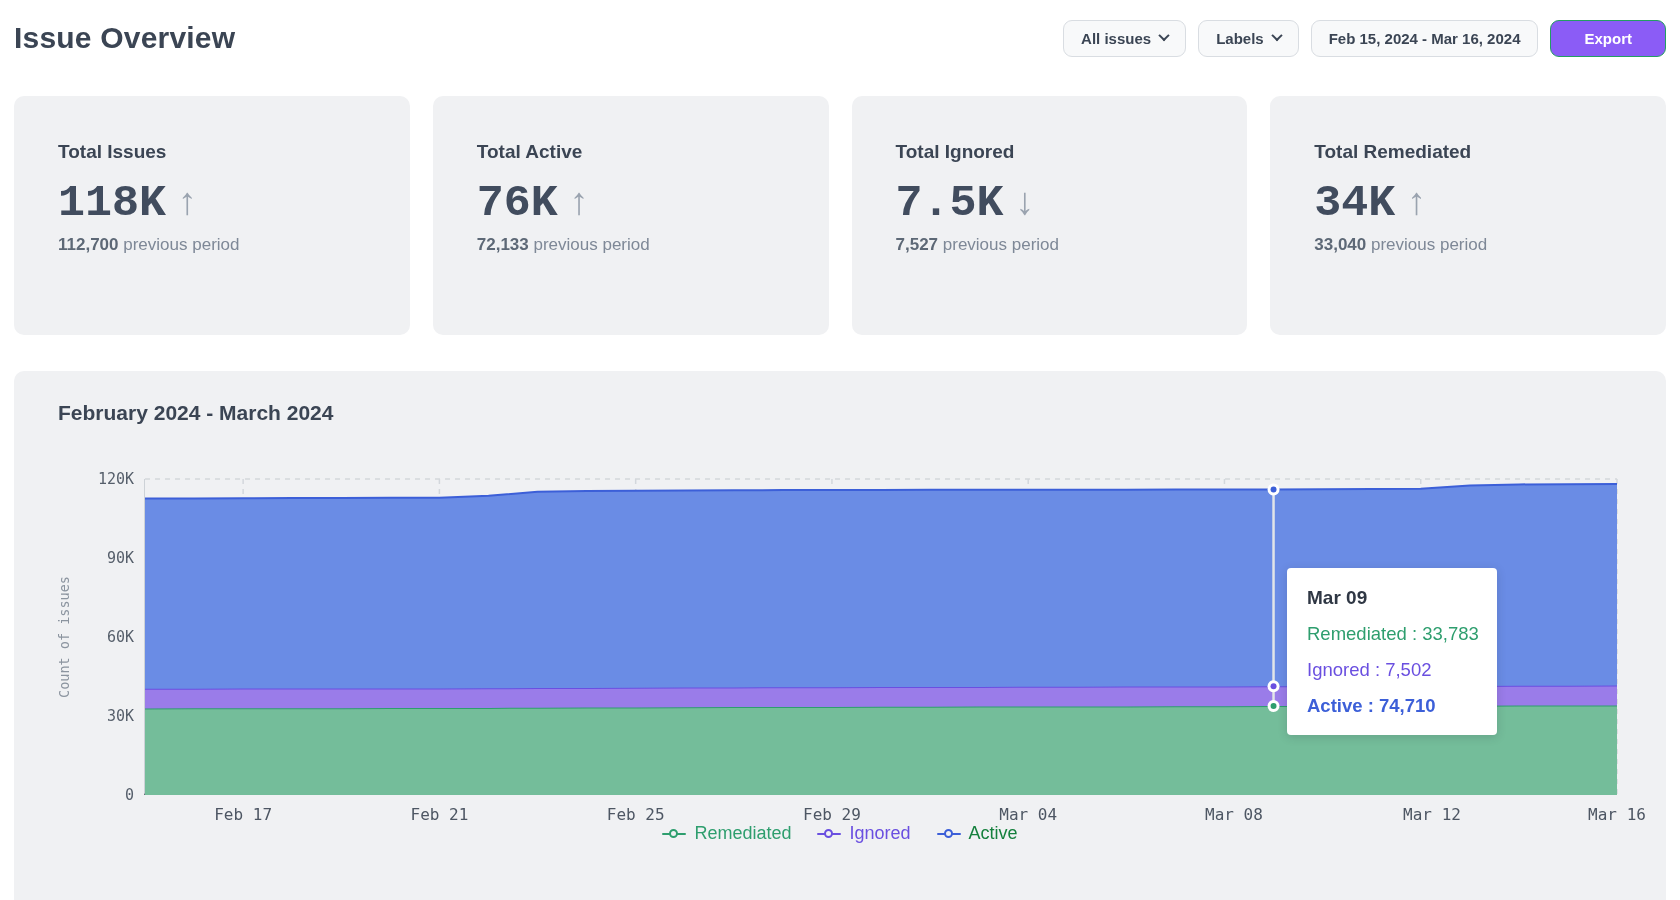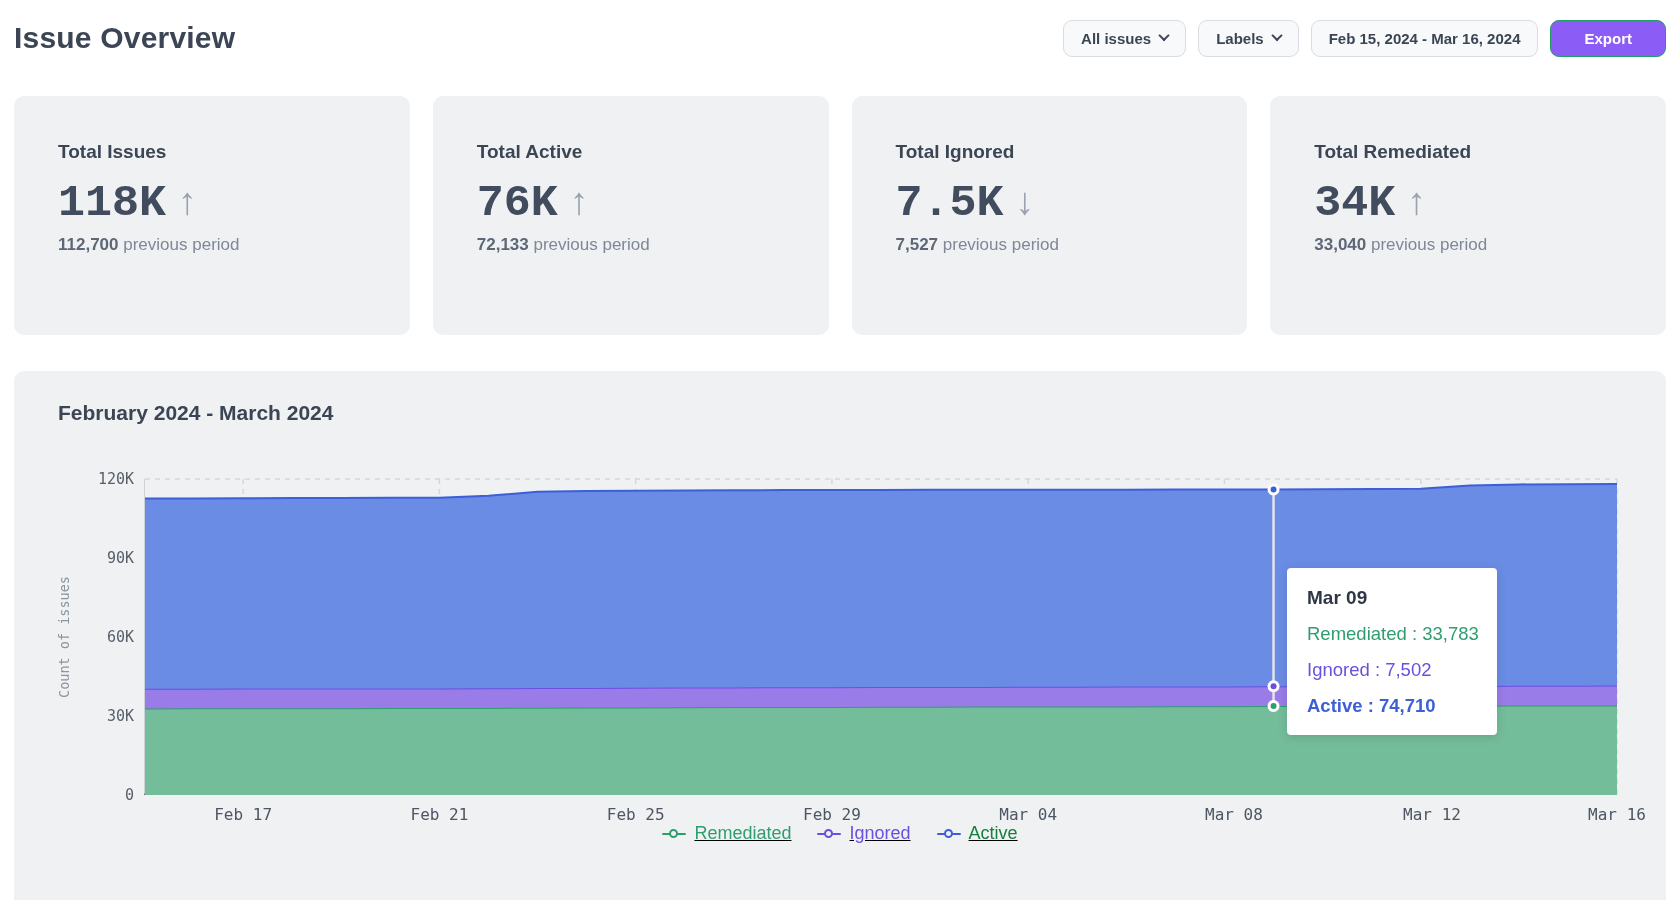--- a/index.html
+++ b/index.html
@@ -46,21 +46,21 @@
   .xtick { position:absolute; top:326px; transform:translateX(-50%);
     font-family:"DejaVu Sans Mono", monospace; font-size:16px; color:#4d5663; white-space:nowrap; }
 
   .tooltip { position:absolute; left:1142px; top:89px; width:210px;
     background:#ffffff; border-radius:4px; box-shadow:0 2px 10px rgba(40,46,60,.18);
     padding:19px 20px 18px 20px; z-index:5; }
   .tt-title { font-size:19px; font-weight:700; color:#2f3744; }
   .tt-row { font-size:18.5px; margin-top:14px; white-space:nowrap; }
 
   .legend { position:absolute; left:0; right:0; top:452px; display:flex;
-    justify-content:center; align-items:center; gap:26px;text-decoration:underline; }
+    justify-content:center; align-items:center; gap:26px; }
   .legend-item { display:flex; align-items:center; gap:8px; font-size:18px; cursor:pointer; }
   .legend-marker { position:relative; width:24px; height:10px; }
   .legend-marker .lm-line { position:absolute; top:4px; left:0; width:24px; height:2.5px; border-radius:2px; }
   .legend-marker .lm-dot { position:absolute; top:0; left:7px; width:9px; height:9px; border-radius:50%;
     background:#f0f1f3; border-width:2.5px; border-style:solid; }
 </style>
 </head>
 <body>
 
 <div class="page">

